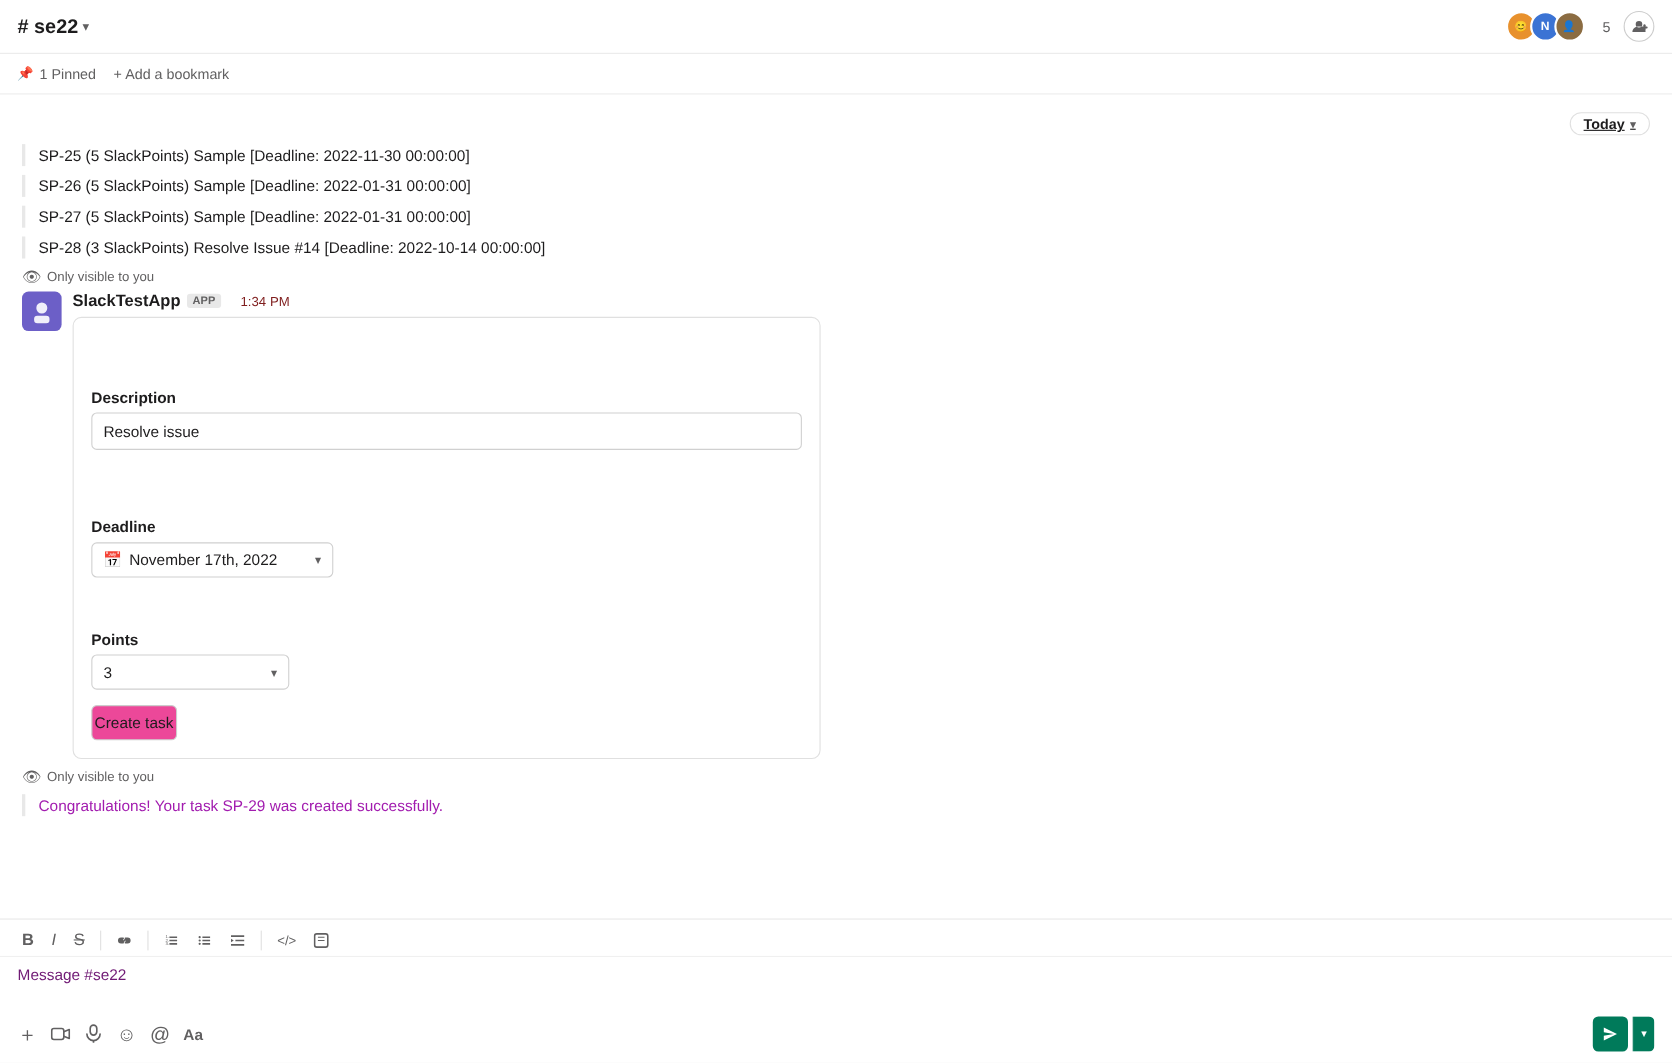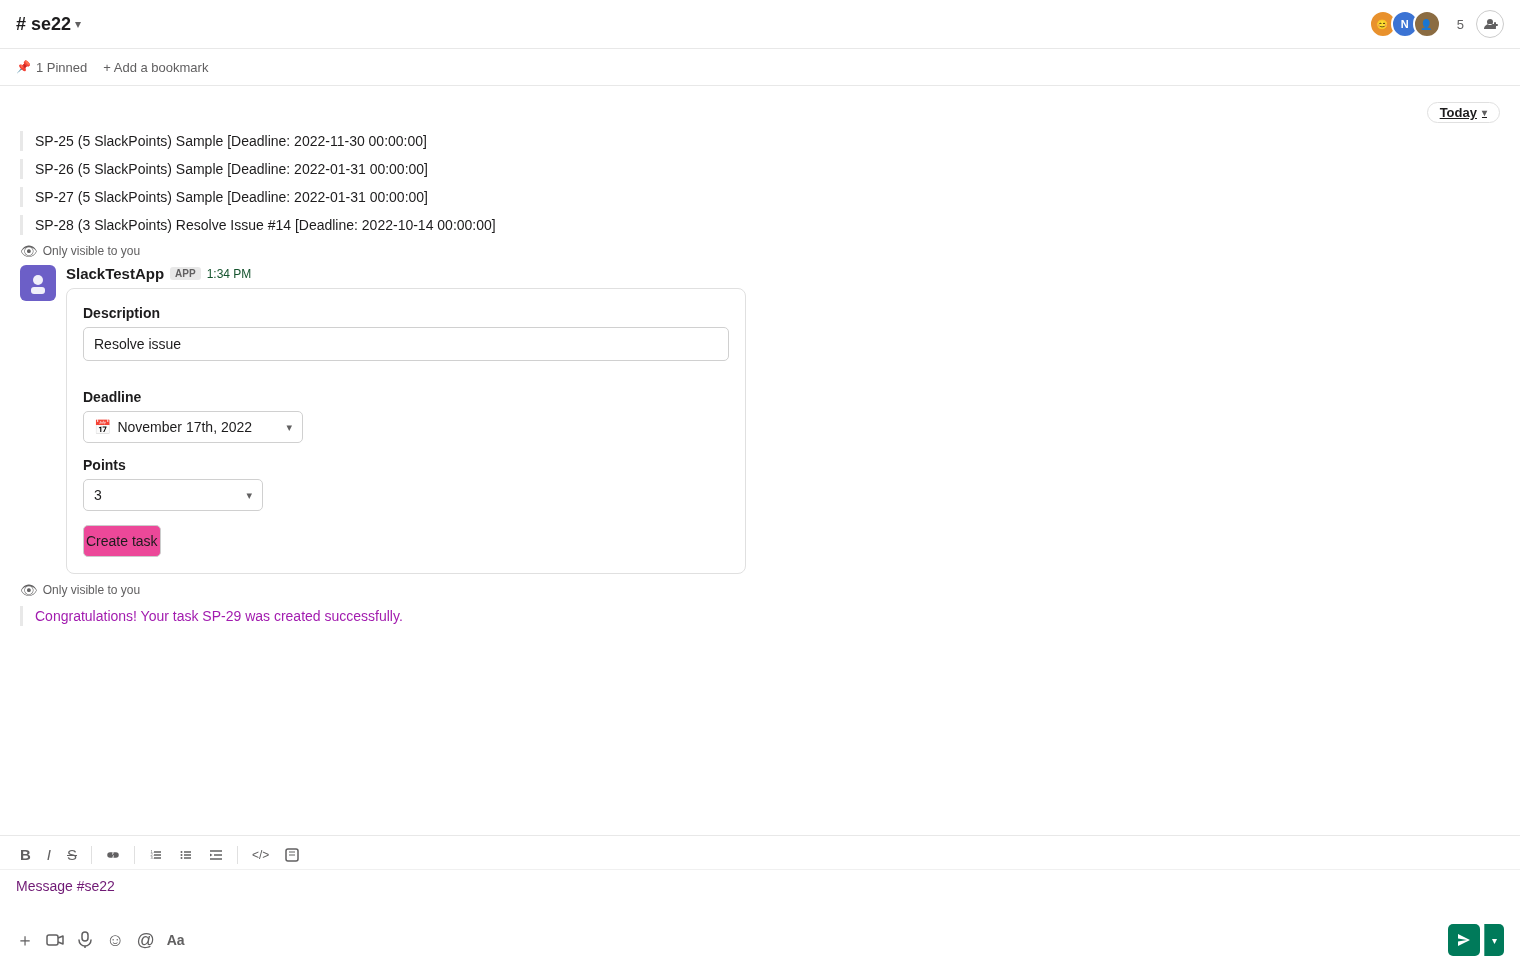--- a/index.html
+++ b/index.html
@@ -204,36 +204,38 @@
       background: #e8e8e8;
       color: #616061;
       font-size: 10px;
       font-weight: 700;
       padding: 1px 5px;
       border-radius: 3px;
       text-transform: uppercase;
     }
     .bot-time {
       font-size: 12px;
-      color: #14532d;
+      color: #7f1d1d;
+      margin-left: 12px;
     }
 
     
     .form-card {
       background: #fff;
       border: 1px solid #e0e0e0;
       border-radius: 8px;
       padding: 16px;
       max-width: 680px;
     }
     .form-label {
       font-size: 14px;
       font-weight: 700;
       color: #1d1c1d;
       margin-bottom: 6px;
+      margin-top: 48px;
     }
     .form-input {
       width: 100%;
       border: 1px solid #d0d0d0;
       border-radius: 5px;
       padding: 8px 10px;
       font-size: 14px;
       color: #1d1c1d;
       outline: none;
       margin-bottom: 14px;

